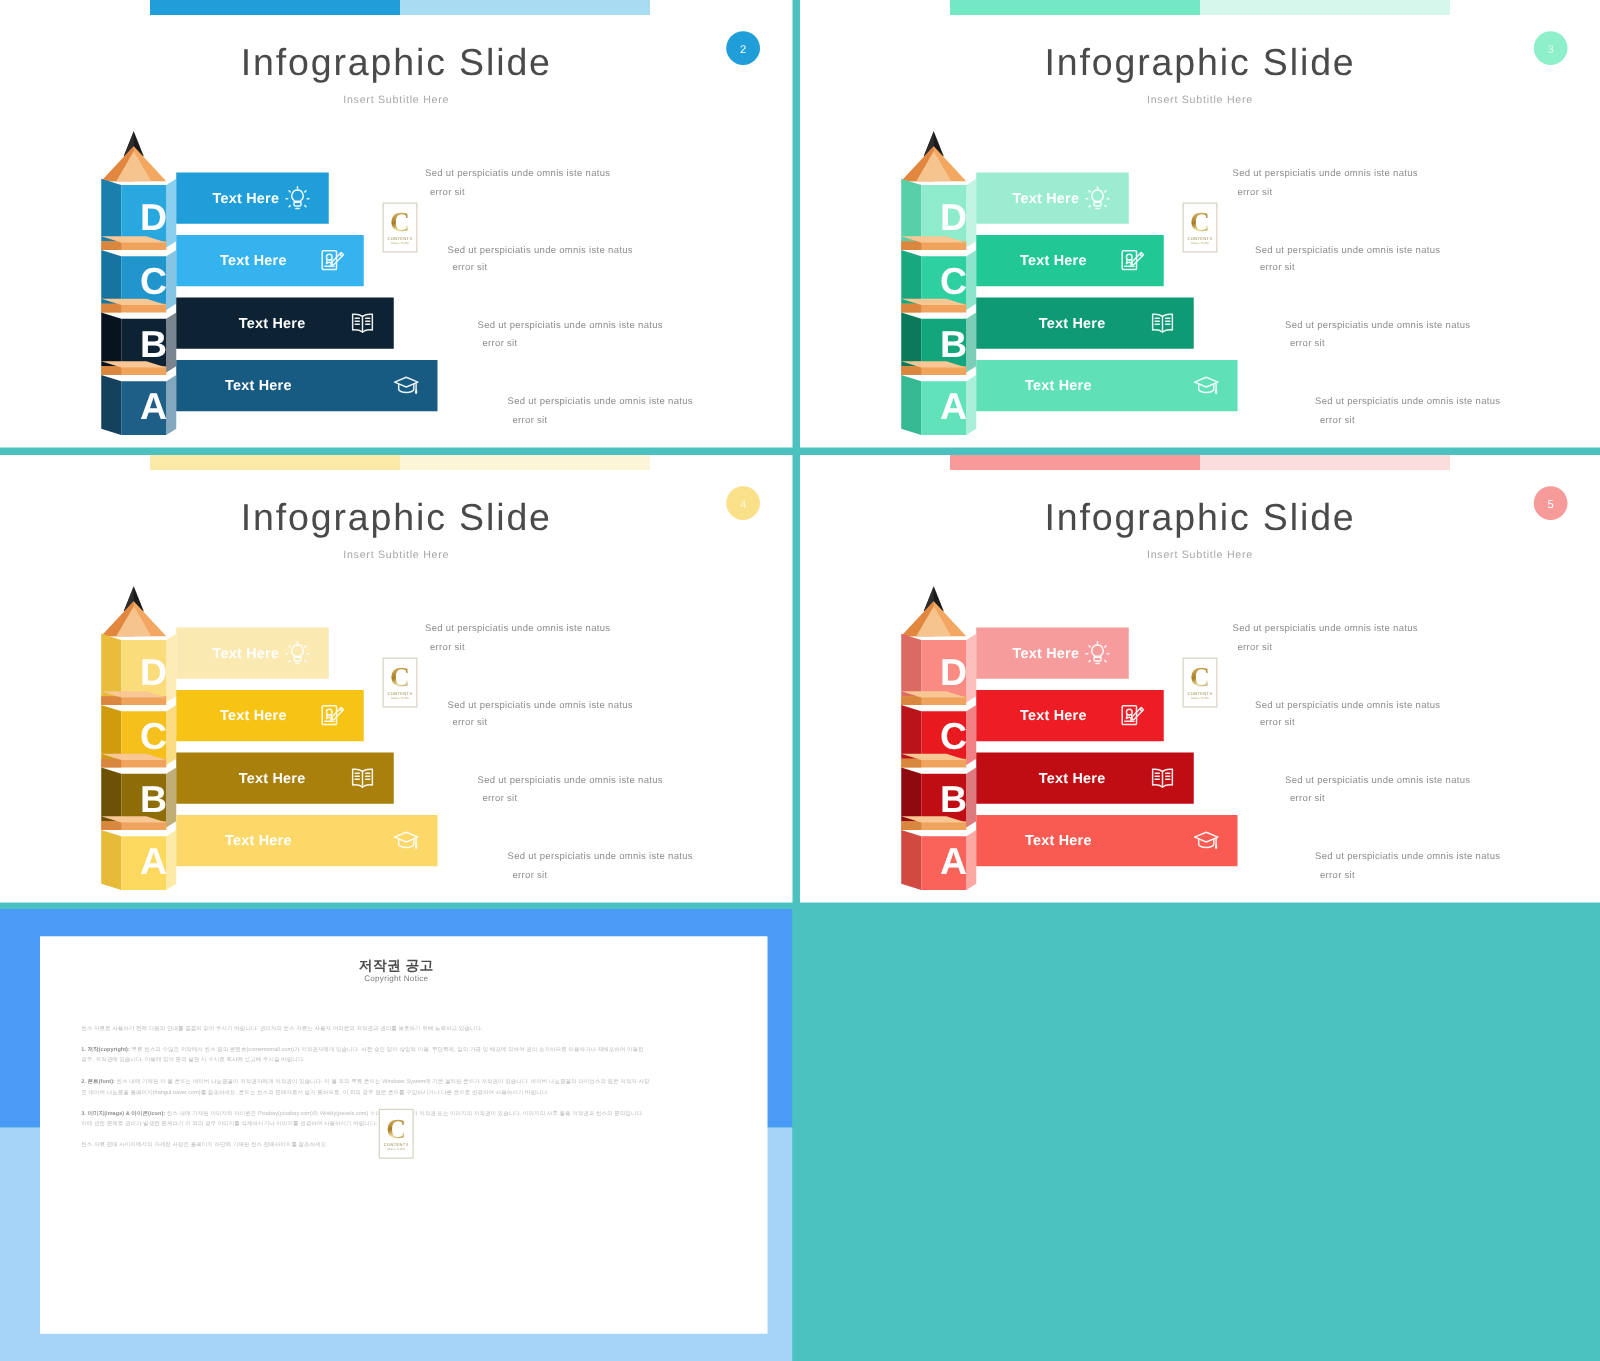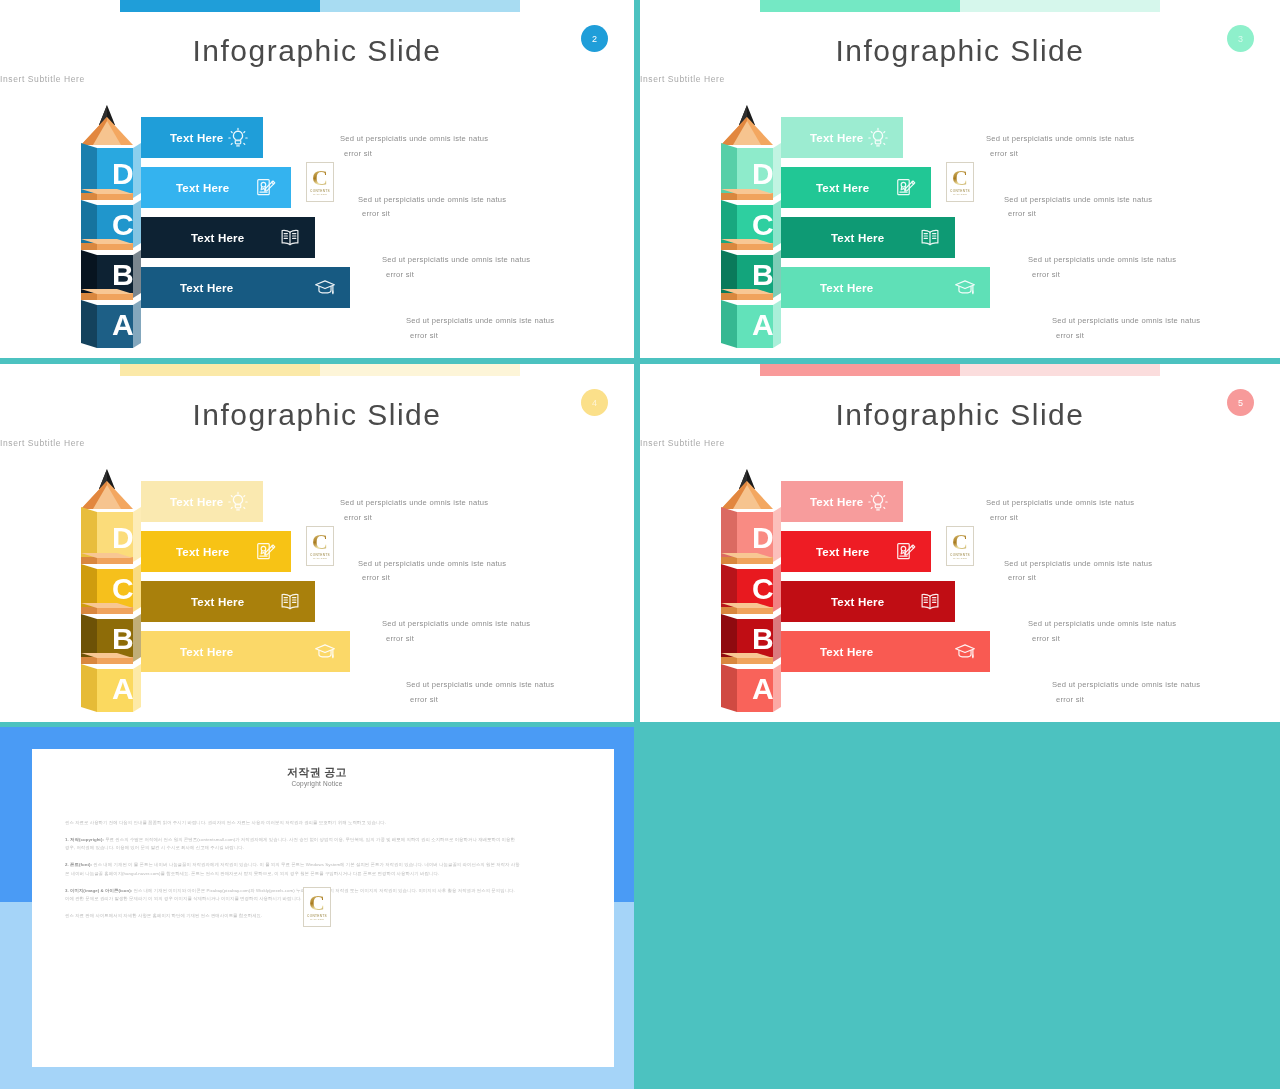--- a/index.html
+++ b/index.html
@@ -40,37 +40,37 @@
 
   
   .title {
     position:absolute; top:34px; left:0; right:0;
     text-align:center;
     font-size:30px; font-weight:300; color:#4a4a4a;
     letter-spacing:1.5px;
   }
   .subtitle {
     position:absolute; top:74px; left:0; right:0;
-    text-align:left;
+    text-align:center;
     font-size:8.5px; color:#a8a8a8; letter-spacing:.6px;
   }
   .badge {
     position:absolute; top:25px; right:26px;
     width:27px; height:27px; border-radius:50%;
     display:flex; align-items:center; justify-content:center;
     font-size:9px; color:#ffffff;
   }
   .badge.pale { color:rgba(255,255,255,.65); }
 
   
   .tower { position:absolute; left:65px; top:103px; width:85px; height:230px; }
   .tower svg { display:block; }
 
   
-  .bars { position:absolute; left:0; top:117px; width:100%; height:210px; }
+  .bars { position:absolute; left:0; top:138px; width:100%; height:210px; }
   .bar {
     position:absolute; height:41px;
     display:flex; align-items:center;
     color:#ffffff;
   }
   .bar .lbl { font-size:11.5px; font-weight:bold; letter-spacing:.2px; }
   .bar .ic { position:absolute; right:14px; top:50%; transform:translateY(-50%);
              width:22px; height:22px; opacity:.92; }
   .bar.b1 { left:141px; width:122px; top:0;   padding-left:29px; }
   .bar.b2 { left:141px; width:150px; top:50px; padding-left:35px; }

